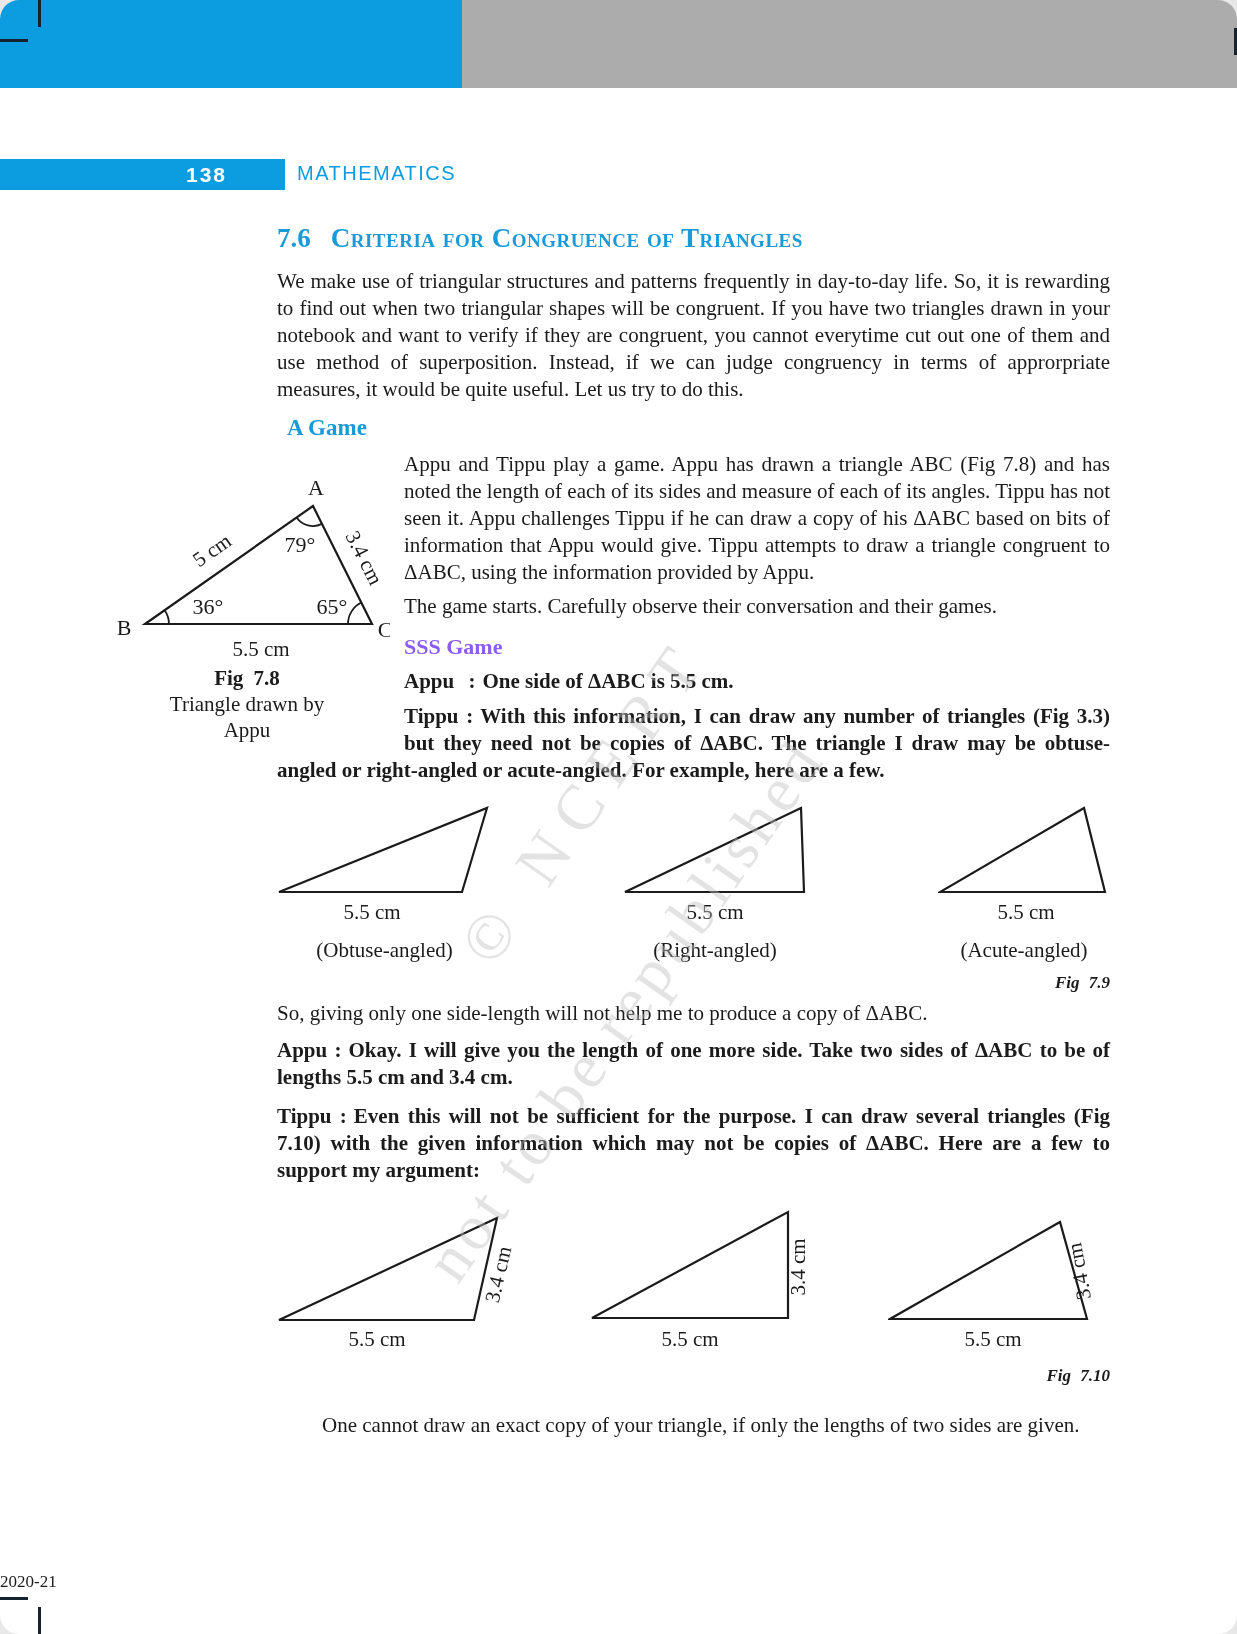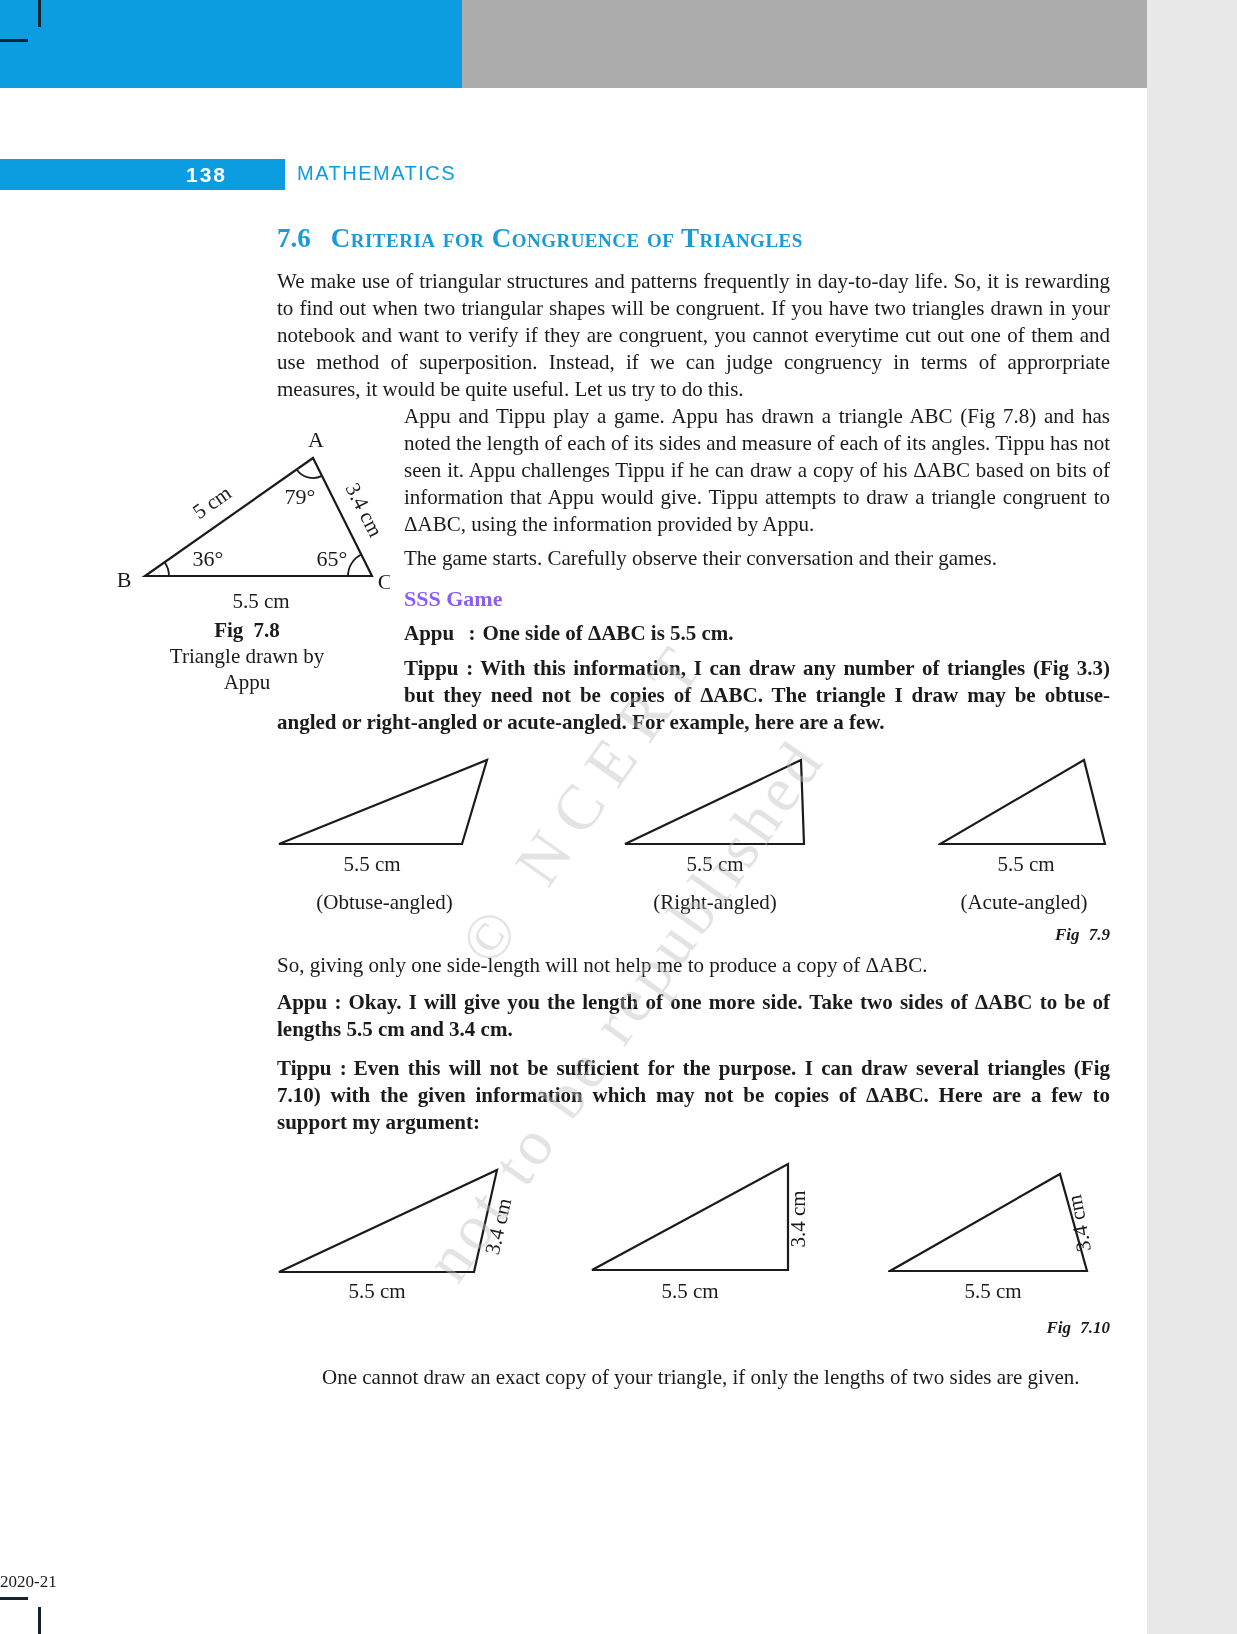--- a/index.html
+++ b/index.html
@@ -1,17 +1,17 @@
 <!DOCTYPE html>
 <html><head>
 <meta charset="utf-8">
 <style>
   html,body{margin:0;padding:0;background:#e8e8e8;}
-  .page{position:relative;width:1147px;height:1634px;background:#ffffff;overflow:hidden;
-        font-family:"Liberation Serif",serif;color:#1b1b1b;}
+  .page{position:relative;width:1237px;height:1634px;background:#ffffff;overflow:hidden;
+        font-family:"Liberation Serif",serif;color:#1b1b1b;border-radius:19px;}
 
   
   .band{position:absolute;top:0;left:0;width:1237px;height:88px;}
   .band-blue{position:absolute;top:0;left:0;width:462px;height:88px;background:#0c9de0;}
   .band-gray{position:absolute;top:0;left:462px;width:775px;height:88px;background:#acacac;}
 
   
   .mark{position:absolute;background:#14232e;}
   .mark-v{width:3px;height:27px;}
   .mark-h{width:28px;height:3px;}
@@ -98,20 +98,21 @@
   <div class="wm wm2">not to be republished</div>
 
   <div class="content">
 
     <h2 class="sect">
       <span class="num">7.6</span><span class="ttl">Criteria for Congruence of Triangles</span>
     </h2>
 
     <p class="body">We make use of triangular structures and patterns frequently in day-to-day life. So, it is rewarding to find out when two triangular shapes will be congruent. If you have two triangles drawn in your notebook and want to verify if they are congruent, you cannot everytime cut out one of them and use method of superposition. Instead, if we can judge congruency in terms of approrpriate measures, it would be quite useful. Let us try to do this.</p>
 
+    <h3 class="game">A Game</h3>
 
     <div>
 
       <div class="fig78">
         <svg width="286" height="214" viewBox="0 0 286 214">
           <polygon class="tri" points="41,173 209,55 268,173"></polygon>
           <path class="arc" d="M65,173 A24,24 0 0 0 60.6,159.2"></path>
           <path class="arc" d="M244,173 A24,24 0 0 1 257.3,151.5"></path>
           <path class="arc" d="M192.6,66.5 A20,20 0 0 0 217.9,72.9"></path>
           <text x="212" y="44" text-anchor="middle">A</text>

